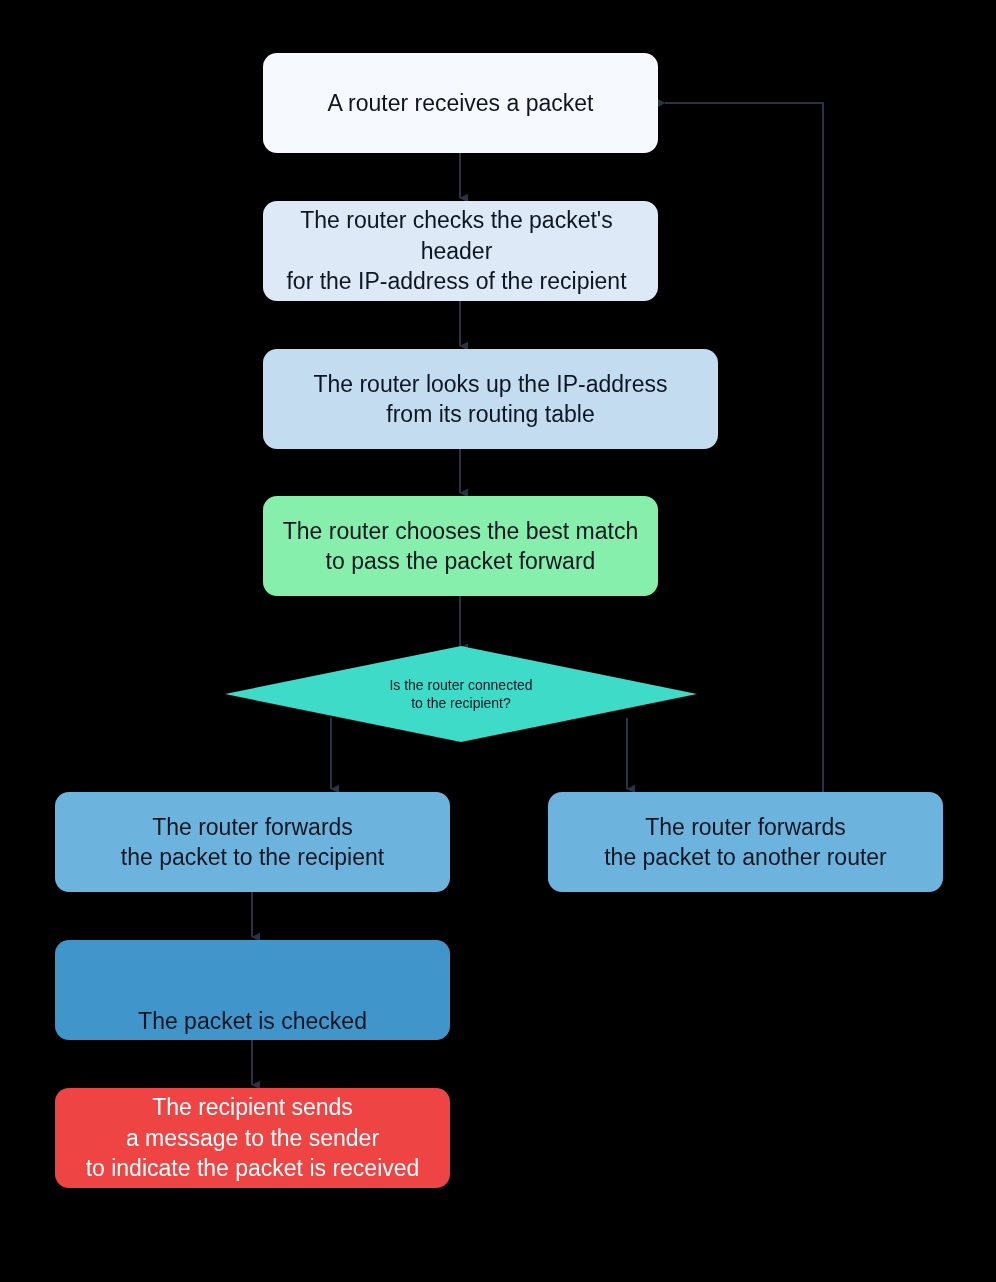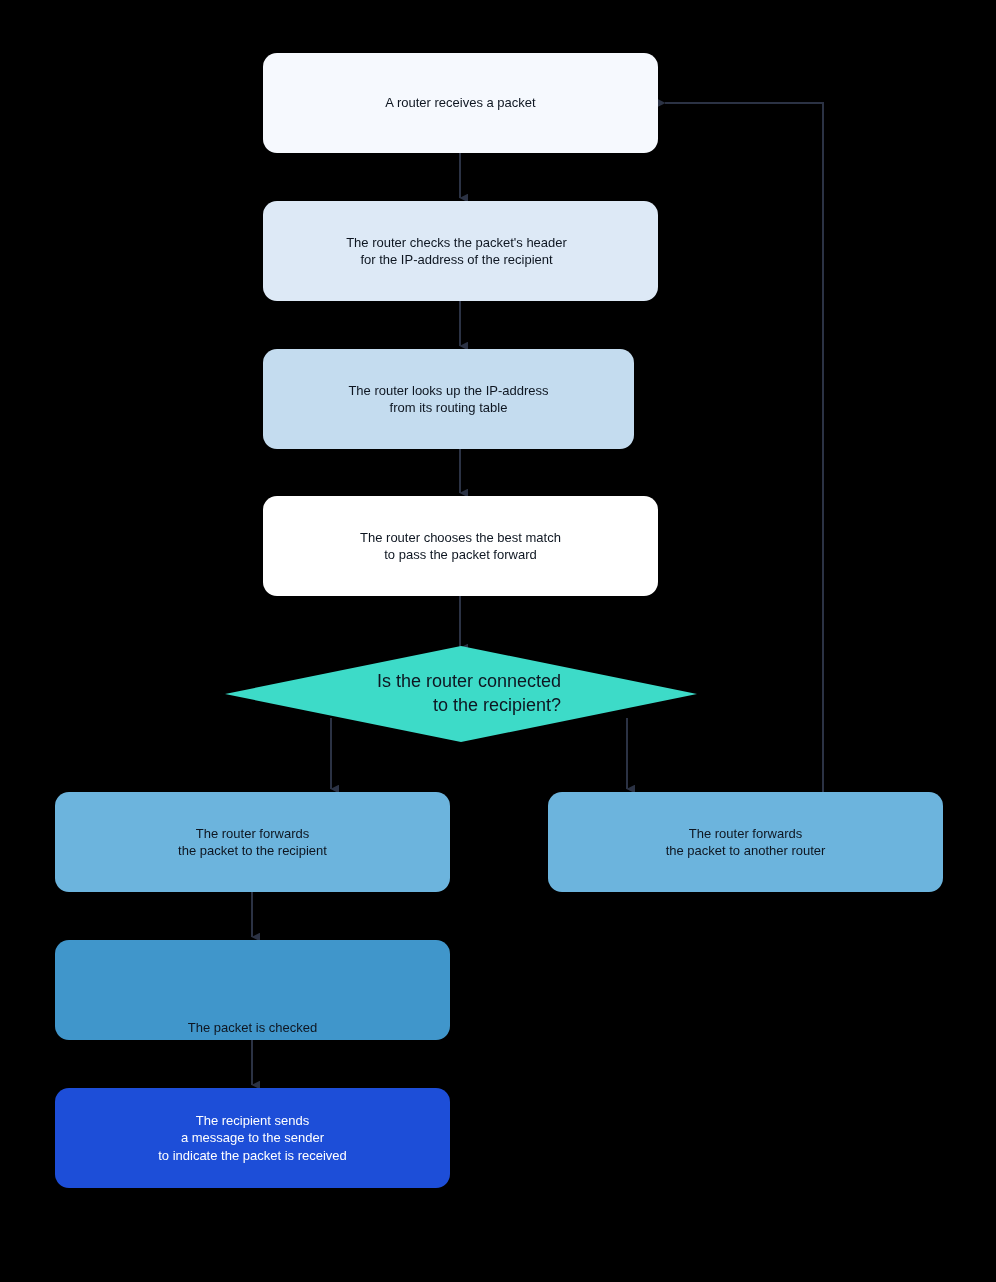--- a/index.html
+++ b/index.html
@@ -22,43 +22,43 @@
   }
   .node {
     position: absolute;
     box-sizing: border-box;
     border-radius: 14px;
     display: flex;
     align-items: center;
     justify-content: center;
     text-align: center;
     line-height: 1.32;
-    font-size: 13px;
+    font-size: 23px;
     color: #0e1621;
     white-space: pre-line;
     padding: 4px 14px;
   }
   .diamond-wrap {
     position: absolute;
   }
   .diamond-wrap svg {
     position: absolute;
     left: 0; top: 0;
     display: block;
   }
   .diamond-label {
     position: absolute;
-    left: 8px; top: 0;
+    left: 0; top: 0;
     width: 100%;
     height: 100%;
     display: flex;
     align-items: center;
     justify-content: center;
-    text-align: right;
-    font-size: 18px;
+    text-align: center;
+    font-size: 14px;
     line-height: 1.32;
     color: #0e1621;
     white-space: pre-line;
     pointer-events: none;
   }
   #edges {
     position: absolute;
     left: 0; top: 0;
     width: 996px;
     height: 1282px;
@@ -89,34 +89,34 @@
         <path d="M252,892 L252,937" fill="none" stroke="#2b3244" stroke-width="2" marker-end="url(#arrow-down)"></path>
         <path d="M252,1040 L252,1085" fill="none" stroke="#2b3244" stroke-width="2" marker-end="url(#arrow-down)"></path>
         <path d="M823,792 L823,103 L665,103" fill="none" stroke="#2b3244" stroke-width="2" marker-end="url(#arrow-left)"></path>
       </g>
   </svg>
 
   <div id="node-layer">
       <div class="node" style="left: 263px; top: 53px; width: 395px; height: 100px; background: rgb(246, 249, 254); color: rgb(14, 22, 33);"><span>A router receives a packet</span></div>
       <div class="node" style="left: 263px; top: 201px; width: 395px; height: 100px; background: rgb(221, 233, 246); color: rgb(14, 22, 33); padding-left: 6px;"><span>The router checks the packet's header
 for the IP-address of the recipient</span></div>
-      <div class="node" style="left: 263px; top: 349px; width: 371px; height: 100px; background: rgb(196, 220, 239); color: rgb(14, 22, 33);"><span>The router looks up the IP-address
+      <div class="node" style="left: 263px; top: 349px; width: 455px; height: 100px; background: rgb(196, 220, 239); color: rgb(14, 22, 33);"><span>The router looks up the IP-address
 from its routing table</span></div>
-      <div class="node" style="left: 263px; top: 496px; width: 395px; height: 100px; background: #ffffff; color: rgb(14, 22, 33);"><span>The router chooses the best match
+      <div class="node" style="left: 263px; top: 496px; width: 395px; height: 100px; background: #86efac; color: rgb(14, 22, 33);"><span>The router chooses the best match
 to pass the packet forward</span></div>
       <div class="diamond-wrap" style="left: 225px; top: 646px; width: 472px; height: 96px;">
         <svg width="472" height="96" viewBox="0 0 472 96">
           <polygon points="236,0 472,48 236,96 0,48" fill="#3ddbc8"></polygon>
         </svg>
         <div class="diamond-label" style="color: rgb(14, 22, 33);">Is the router connected
 to the recipient?</div>
       </div>
       <div class="node" style="left: 55px; top: 792px; width: 395px; height: 100px; background: rgb(108, 180, 221); color: rgb(14, 22, 33);"><span>The router forwards
 the packet to the recipient</span></div>
       <div class="node" style="left: 548px; top: 792px; width: 395px; height: 100px; background: rgb(108, 180, 221); color: rgb(14, 22, 33);"><span>The router forwards
 the packet to another router</span></div>
       <div class="node" style="left: 55px; top: 940px; width: 395px; height: 100px; background: rgb(64, 150, 203); color: rgb(14, 22, 33); align-items: flex-end;"><span>The packet is checked</span></div>
-      <div class="node" style="left: 55px; top: 1088px; width: 395px; height: 100px; background: #1d4ed8; color: rgb(255, 255, 255);"><span>The recipient sends
+      <div class="node" style="left: 55px; top: 1088px; width: 395px; height: 100px; background: #ef4444; color: rgb(255, 255, 255);"><span>The recipient sends
 a message to the sender
 to indicate the packet is received</span></div>
     </div>
 
 </div>
 
 </body></html>

